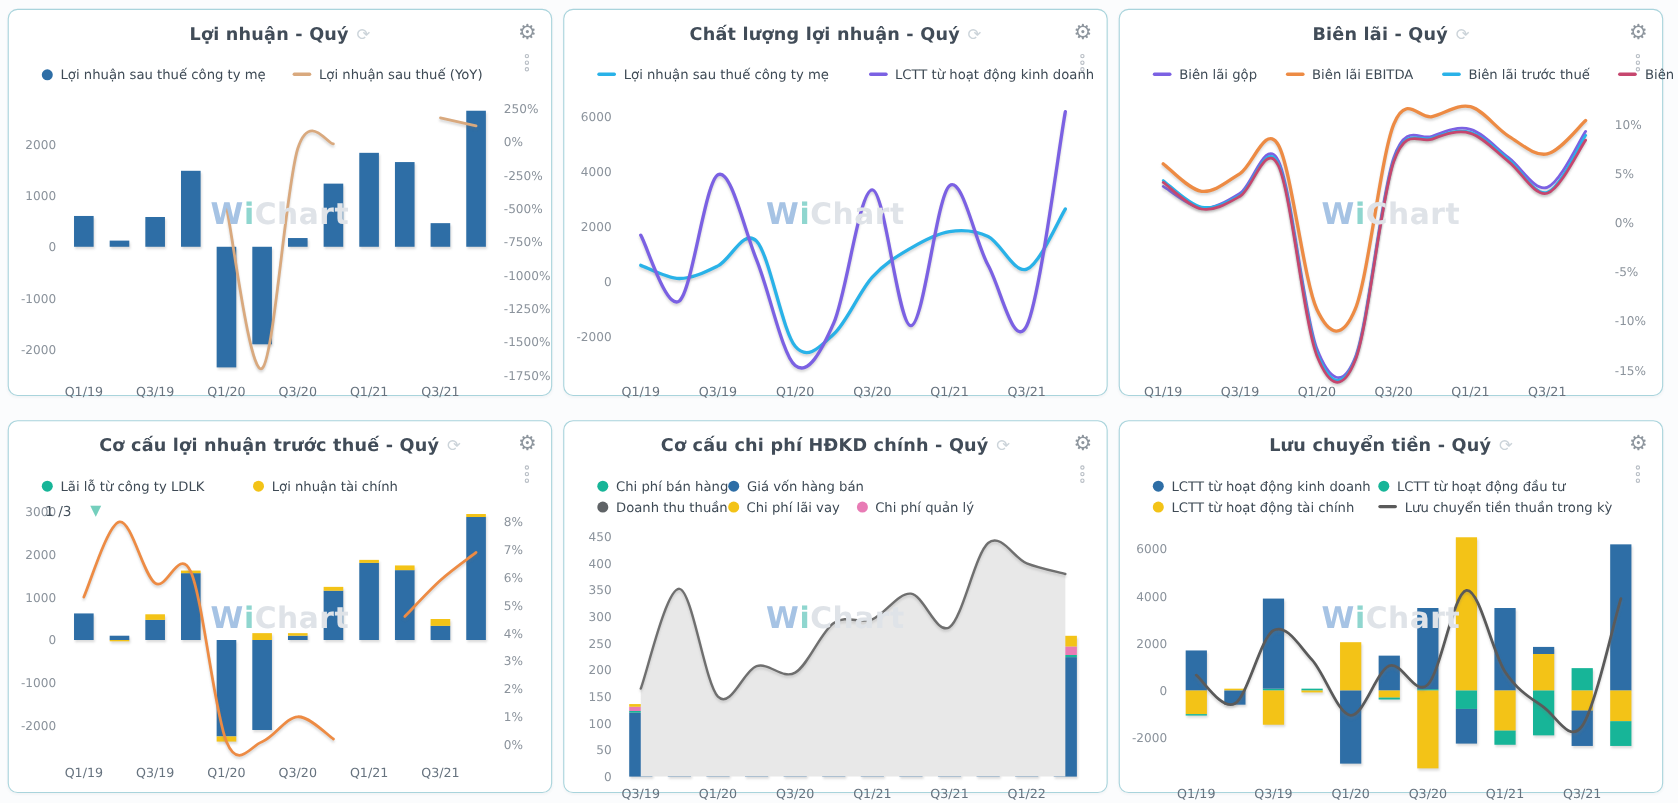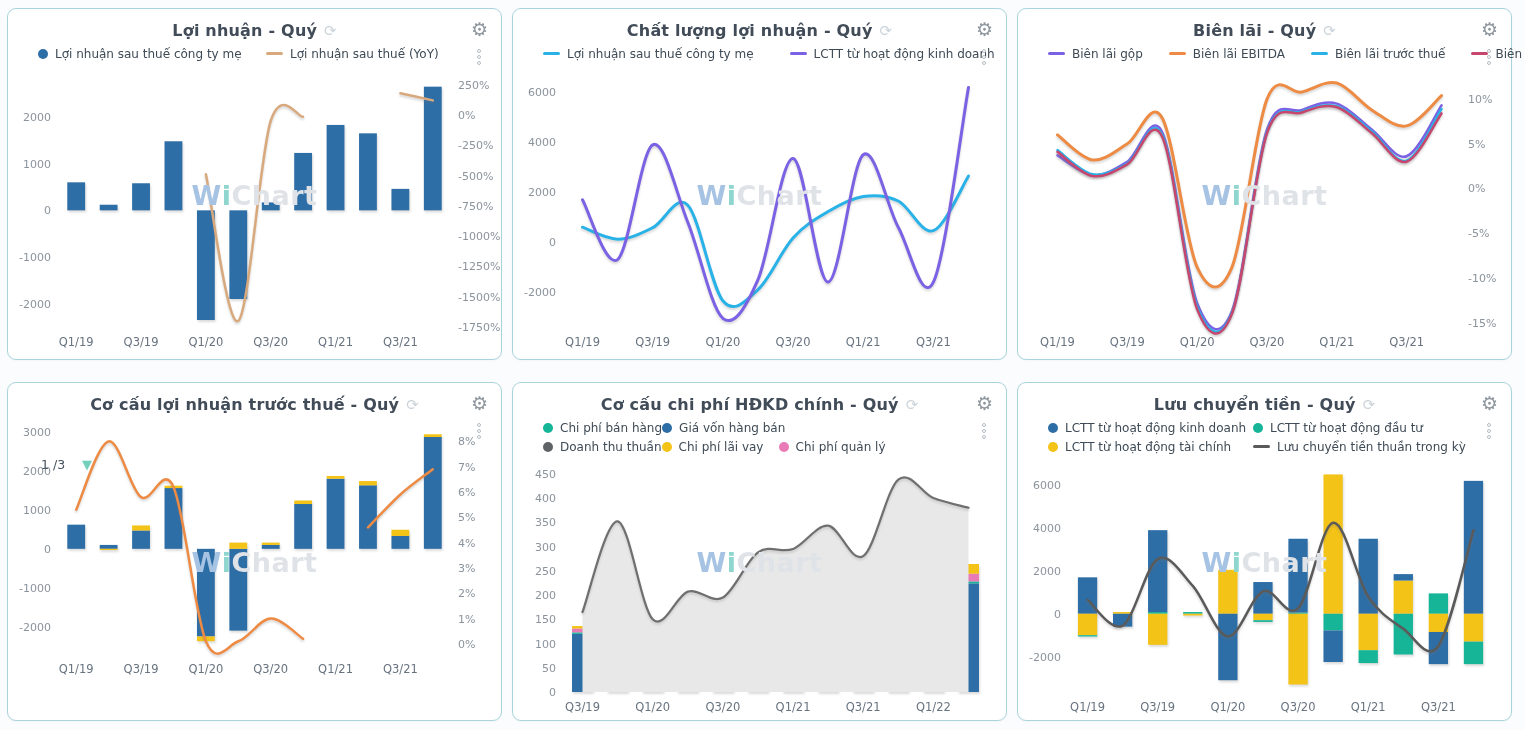--- a/index.html
+++ b/index.html
@@ -7,21 +7,21 @@
   body{width:1525px;height:730px;background:#fbfcfd;font-family:"DejaVu Sans","Liberation Sans",sans-serif;overflow:hidden}
   .board{display:grid;grid-template-columns:495px 495px 495px;grid-template-rows:352px 339px;gap:22px 10px;padding:8px 7px}
   .card{position:relative;background:#fff;border:1px solid #a9d4dc;border-radius:9px;box-shadow:0 1px 2px rgba(40,80,90,.04)}
   .title-row{display:flex;justify-content:center;align-items:center;gap:7px;margin-top:9px;height:24px}
   .title{font-size:16px;font-weight:600;color:#414c58;letter-spacing:.2px}
   .refresh{color:#ccd4da;font-size:15px;line-height:1;margin-top:2px}
   .controls{position:absolute;top:11px;right:13px;display:flex;flex-direction:column;align-items:center;gap:8px;z-index:5}
   .gear{color:#8e969e;font-size:19px;line-height:1;cursor:pointer}
   .kebab{display:flex;flex-direction:column;gap:2px;cursor:pointer;padding:2px}
   .kebab i{width:4px;height:4px;border:1px solid #b7bdc4;border-radius:50%;background:#fff}
-  .legend{display:flex;flex-direction:column;padding-left:30px;margin-top:2px}
+  .legend{display:flex;flex-direction:column;padding-left:30px;margin-top:16px}
   .legend-row{display:flex;align-items:center;height:19px}
   .legend-item{display:flex;align-items:center;gap:7px;font-size:12px;color:#3e4a55;cursor:pointer;white-space:nowrap}
   .mdot{width:10px;height:10px;border-radius:50%;flex:0 0 auto}
   .mline{width:17px;height:3px;border-radius:2px;flex:0 0 auto}
   .c0 .legend-item{min-width:228px}
   .c1 .legend-item{margin-right:36px}
   .c2 .legend-item{margin-right:26px}
   .c3 .legend-item{min-width:192px}
   .c4 .legend-item{min-width:117px}
   .c5 .legend-item{min-width:205px}
@@ -217,20 +217,30 @@
     </div>
     <div class="controls">
       <span class="gear">⚙</span>
       <span class="kebab">
           <i></i>
           <i></i>
           <i></i>
         </span>
     </div>
     <div class="legend">
+        <div class="legend-row">
+          <span class="legend-item">
+            <span class="mdot" style="background: rgb(23, 181, 152);"></span>
+            <span>Lãi lỗ từ công ty LDLK</span>
+          </span>
+          <span class="legend-item">
+            <span class="mdot" style="background: rgb(243, 195, 23);"></span>
+            <span>Lợi nhuận tài chính</span>
+          </span>
+        </div>
       </div>
     <div class="pager">
       <span>1 /3</span>
       <span class="tri">▼</span>
     </div>
     <div class="watermark"><span class="wm-b">W</span><span class="wm-d">i</span><span class="wm-r">Chart</span></div>
     <svg class="plot" width="493" height="262" viewBox="0 0 493 262">
         <text x="43" y="15.947826086956521" text-anchor="end" class="ytick">3000</text>
         <text x="43" y="54.904347826086955" text-anchor="end" class="ytick">2000</text>
         <text x="43" y="93.86086956521739" text-anchor="end" class="ytick">1000</text>

